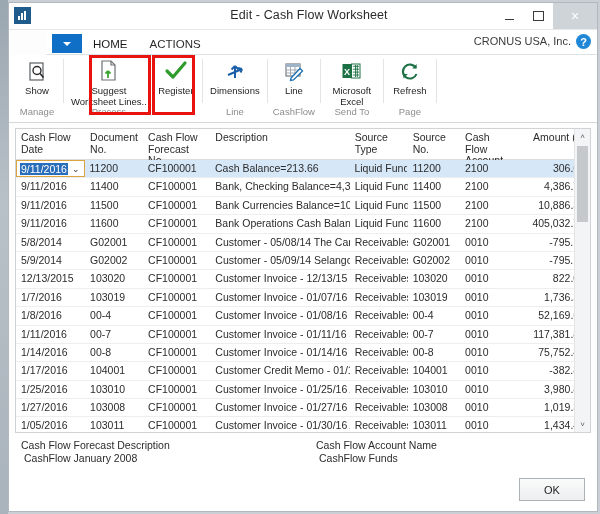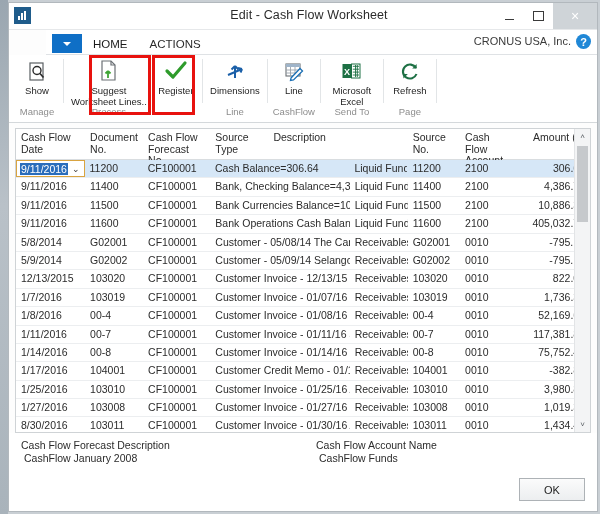--- a/index.html
+++ b/index.html
@@ -380,35 +380,35 @@
 
       <div class="redbox" style="left:80px; top:0px; width:62px; height:60px;"></div>
       <div class="redbox" style="left:143px; top:0px; width:43px; height:60px;"></div>
     </div>
 
     <div class="gridwrap">
       <div class="grid-head">
         <div class="hc w0">Cash Flow Date</div>
         <div class="hc w1">Document No.</div>
         <div class="hc w2">Cash Flow Forecast No.</div>
+        <div class="hc w3">Description</div>
         <div class="hc w4">Source Type</div>
-        <div class="hc w3">Description</div>
         <div class="hc w5">Source No.</div>
         <div class="hc w6">Cash Flow Account No.</div>
         <div class="hc w7" style="text-align:right;">Amount ($)</div>
       </div>
       <div class="rows" id="rows-container">
           <div class="row sel">
             <div class="c w0 selcell">
               <span class="selval">9/11/2016</span>
               <span class="chev">⌄</span>
             </div>
             <div class="c w1">11200</div>
             <div class="c w2">CF100001</div>
-            <div class="c w3">Cash Balance=306.64</div>
+            <div class="c w3">Cash Balance=213.66</div>
             <div class="c w4">Liquid Funds</div>
             <div class="c w5">11200</div>
             <div class="c w6">2100</div>
             <div class="c w7 num">306.64</div>
           </div>
           <div class="row">
             <div class="c w0">9/11/2016</div>
             <div class="c w1">11400</div>
             <div class="c w2">CF100001</div>
             <div class="c w3">Bank, Checking Balance=4,386.79</div>
@@ -531,21 +531,21 @@
             <div class="c w0">1/27/2016</div>
             <div class="c w1">103008</div>
             <div class="c w2">CF100001</div>
             <div class="c w3">Customer Invoice - 01/27/16 Sel...</div>
             <div class="c w4">Receivables</div>
             <div class="c w5">103008</div>
             <div class="c w6">0010</div>
             <div class="c w7 num">1,019.32</div>
           </div>
           <div class="row">
-            <div class="c w0">8/30/2016</div>
+            <div class="c w0">1/05/2016</div>
             <div class="c w1">103011</div>
             <div class="c w2">CF100001</div>
             <div class="c w3">Customer Invoice - 01/30/16 Aut...</div>
             <div class="c w4">Receivables</div>
             <div class="c w5">103011</div>
             <div class="c w6">0010</div>
             <div class="c w7 num">1,434.40</div>
           </div>
         </div>
 

